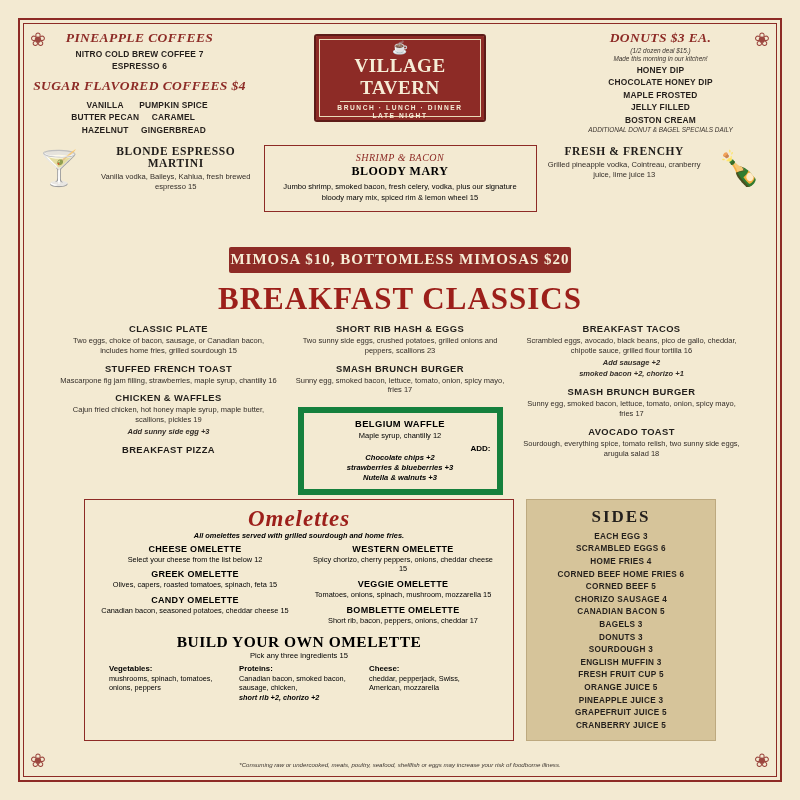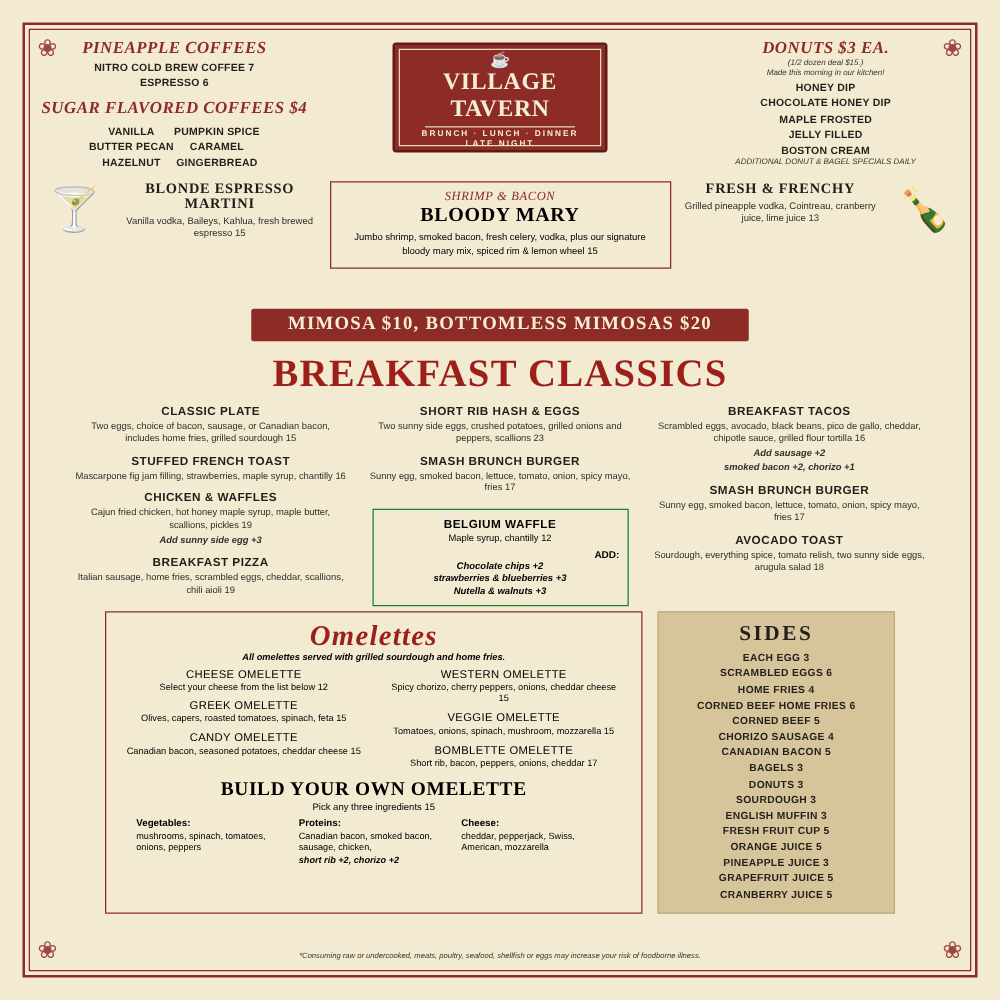--- a/index.html
+++ b/index.html
@@ -209,34 +209,34 @@
   .ck-center .sh {
     font-family: "Liberation Serif", serif;
     font-style: italic;
     font-size: 10px;
     color: #8d2b26;
     letter-spacing: .5px;
   }
   .ck-center h4 {
     margin: 1px 0 0;
     font-family: "Liberation Serif", serif;
-    font-size: 16px;
+    font-size: 12px;
     font-weight: bold;
     letter-spacing: .5px;
   }
   .ck-center p {
     margin: 3px 2px 0;
     font-size: 7.6px;
     line-height: 10.5px;
   }
 
   
   .mimosa {
     margin: 6px auto 0;
-    width: 398px;
+    width: 342px;
     background: #8d2b26;
     color: #f6edd6;
     text-align: center;
     font-family: "Liberation Serif", serif;
     font-weight: bold;
     font-size: 15px;
     letter-spacing: 1px;
     padding: 4px 0 5px;
     border-radius: 2px;
   }
@@ -276,21 +276,21 @@
     margin: 2px 4px 0;
     font-size: 7.5px;
     line-height: 9.8px;
     color: #332d28;
   }
   .dish .bold-it {
     font-weight: bold;
     font-style: italic;
   }
   .waffle-box {
-    border: 1px solid #15803d;
+    border: 6px solid #15803d;
     padding: 5px 6px 6px;
     margin: 12px 10px 0;
     text-align: center;
   }
   .waffle-box h5 {
     margin: 0;
     font-size: 9.4px;
     font-weight: bold;
     letter-spacing: .4px;
   }
@@ -350,21 +350,21 @@
   }
   .om-col {
     width: 200px;
   }
   .om-item {
     margin-bottom: 5px;
   }
   .om-item h5 {
     margin: 0;
     font-size: 9px;
-    font-weight: normal;
+    font-weight: bold;
     letter-spacing: .3px;
   }
   .om-item p {
     margin: 1px 6px 0;
     font-size: 7.4px;
     line-height: 9.6px;
   }
   .byo-title {
     font-family: "Liberation Serif", serif;
     font-weight: bold;
@@ -526,21 +526,20 @@
           <h5>STUFFED FRENCH TOAST</h5>
           <p>Mascarpone fig jam filling, strawberries, maple syrup, chantilly 16</p>
         </div>
         <div class="dish">
           <h5>CHICKEN &amp; WAFFLES</h5>
           <p>Cajun fried chicken, hot honey maple syrup, maple butter, scallions, pickles 19</p>
           <p class="bold-it">Add sunny side egg +3</p>
         </div>
         <div class="dish">
           <h5>BREAKFAST PIZZA</h5>
-          <p>Italian sausage, home fries, scrambled eggs, cheddar, scallions, chili aioli 19</p>
         </div>
       </div>
 
       <div class="bc-col">
         <div class="dish">
           <h5>SHORT RIB HASH &amp; EGGS</h5>
           <p>Two sunny side eggs, crushed potatoes, grilled onions and peppers, scallions 23</p>
         </div>
         <div class="dish">
           <h5>SMASH BRUNCH BURGER</h5>

